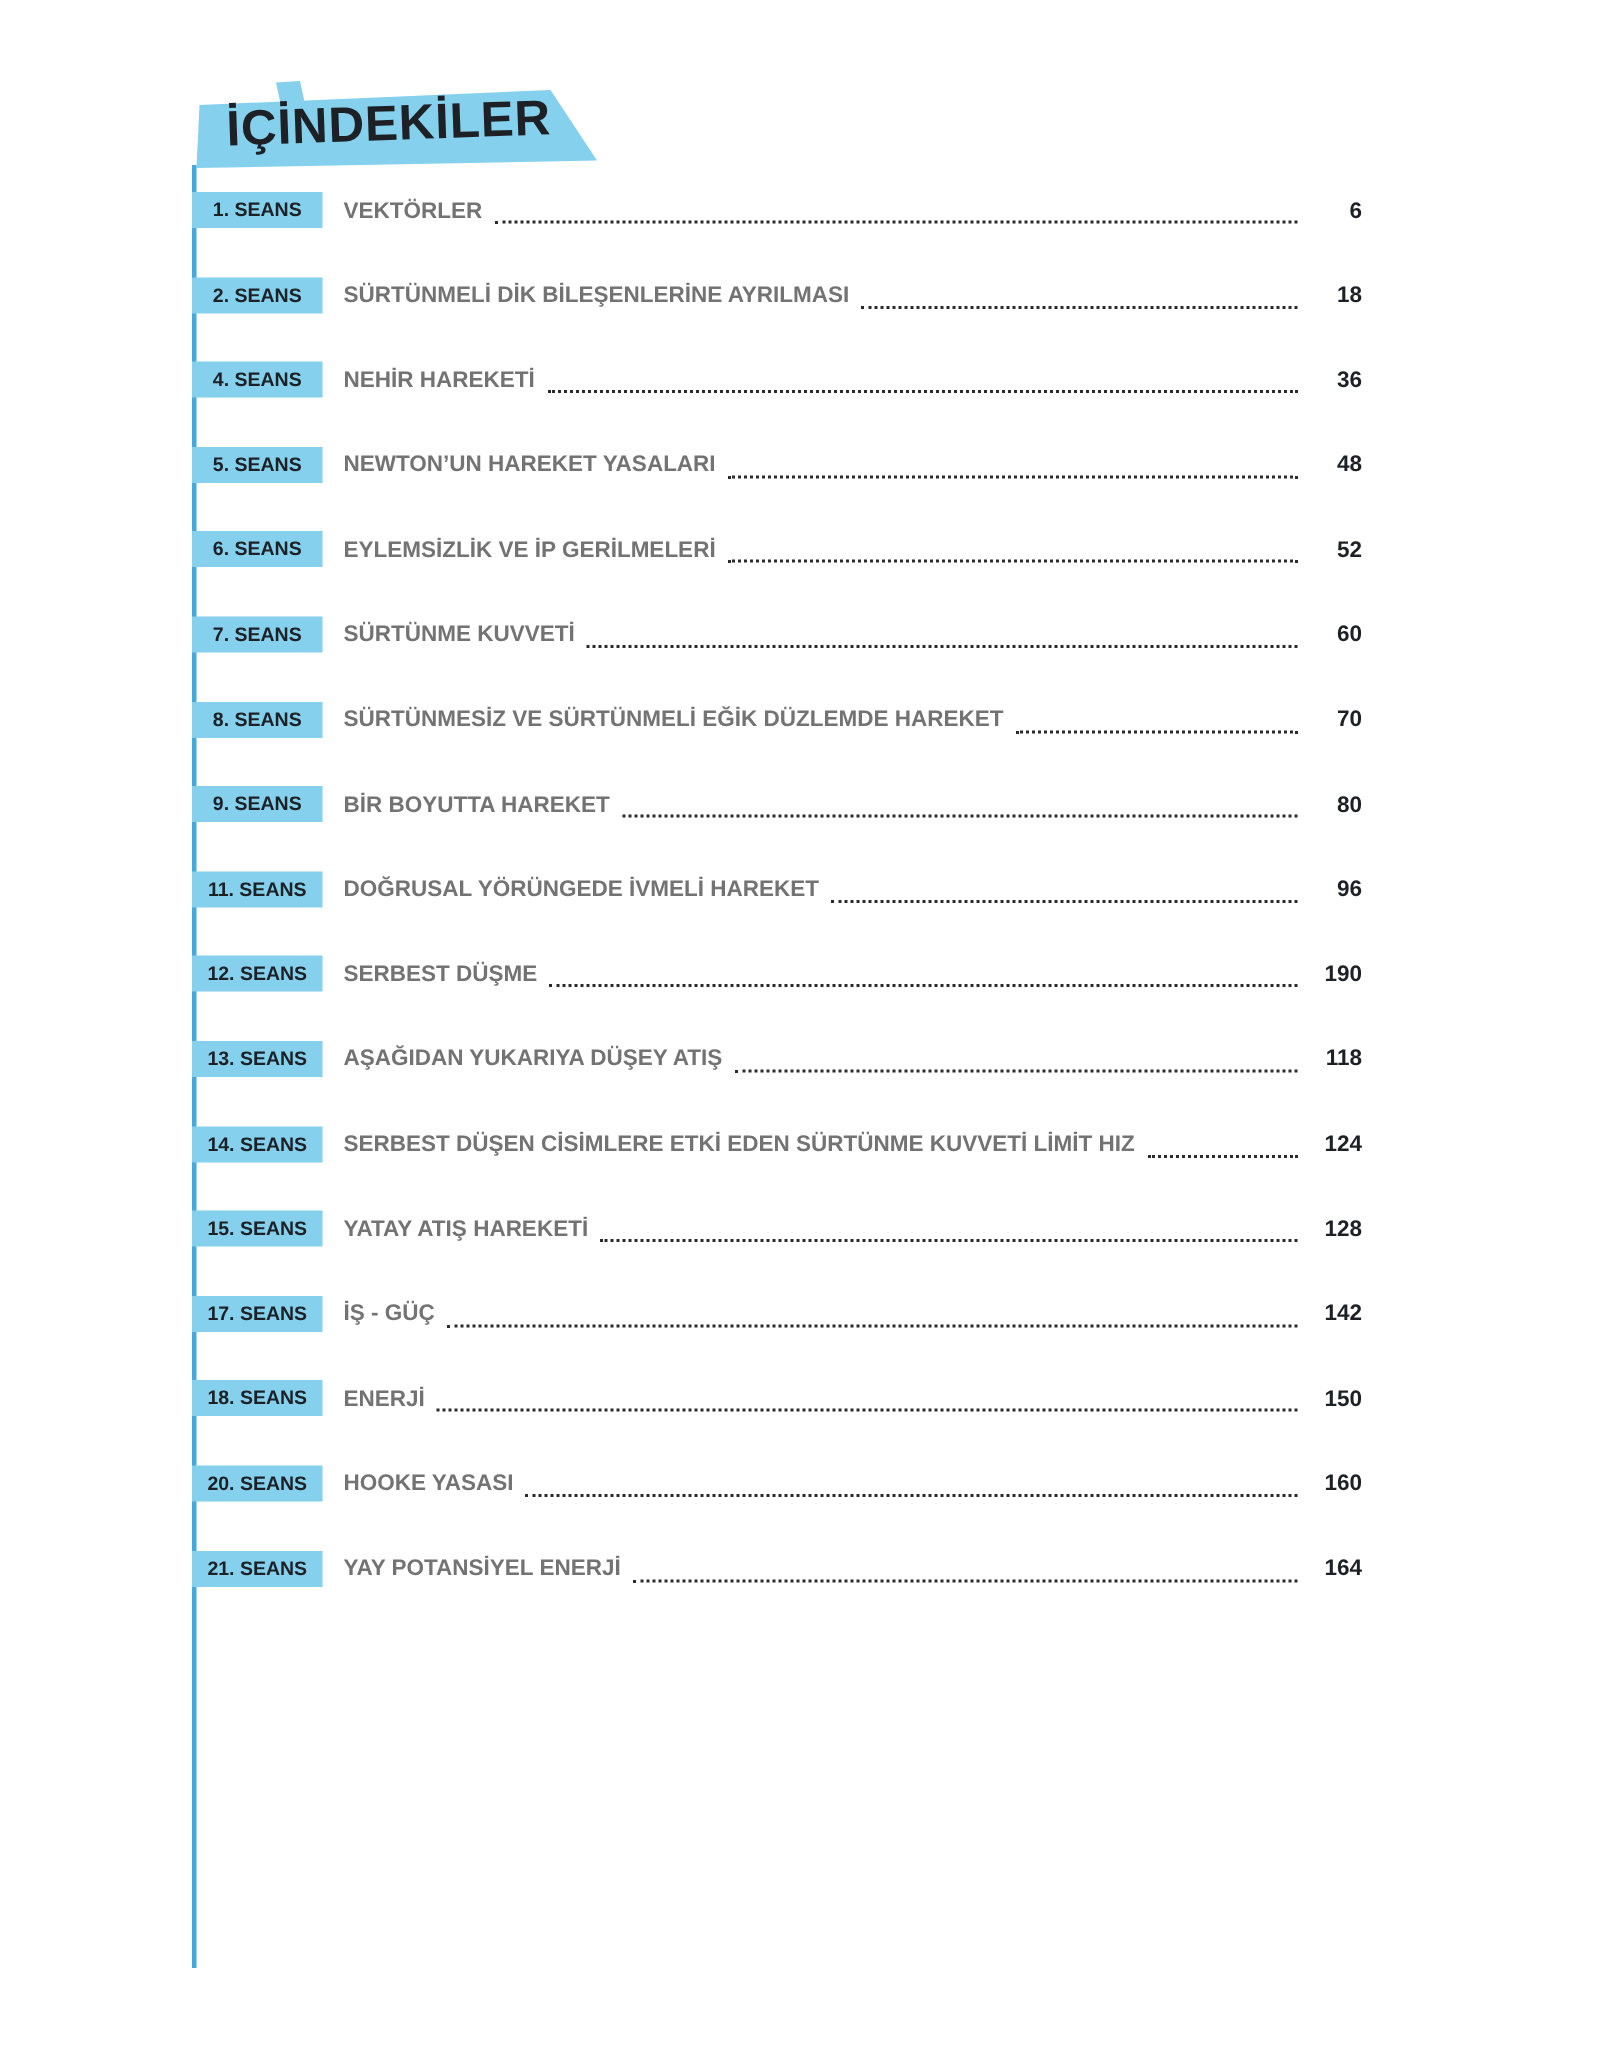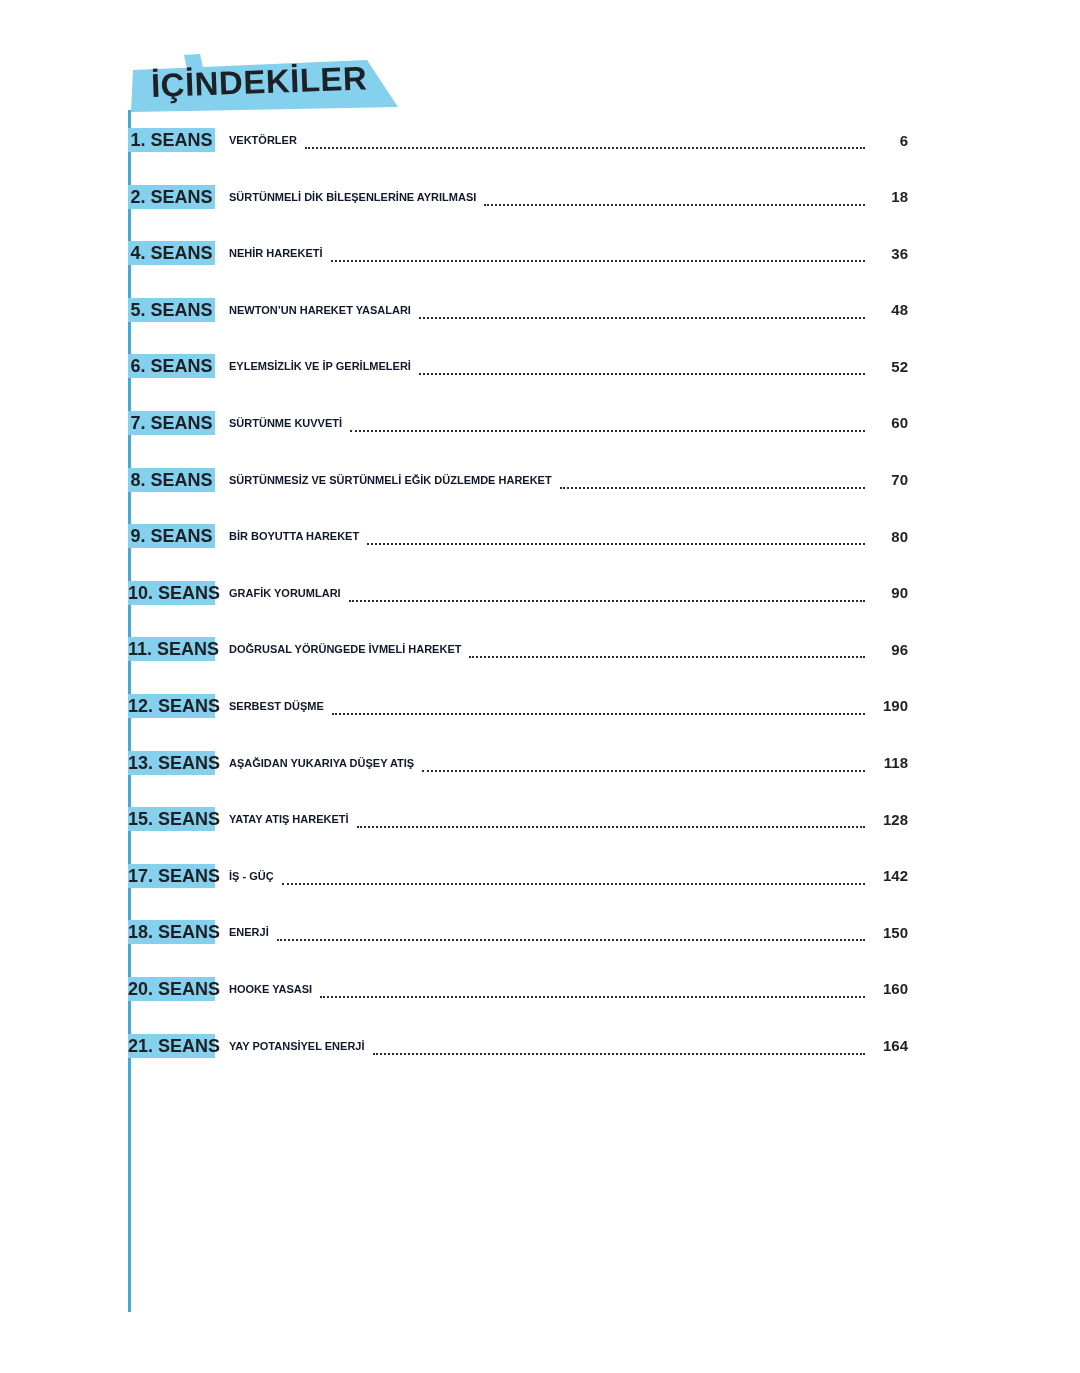--- a/index.html
+++ b/index.html
@@ -67,31 +67,31 @@
     height: 24px;
     margin-bottom: 32.6px;
   }
   .badge {
     flex: none;
     width: 87px;
     height: 24px;
     line-height: 24px;
     background: #84d0ed;
     color: #1d2025;
-    font-size: 18px;
+    font-size: 13px;
     font-weight: bold;
     text-align: center;
     white-space: nowrap;
   }
   .title {
     flex: none;
     margin-left: 14px;
-    font-size: 11px;
-    font-weight: bold;
-    color: #0f172a;
+    font-size: 15px;
+    font-weight: bold;
+    color: #737373;
     white-space: nowrap;
   }
   .leader {
     flex: 1 1 auto;
     align-self: flex-start;
     height: 19px;
     margin: 0 7px 0 8px;
     border-bottom: 2px dotted #2b2b2d;
     min-width: 10px;
   }
@@ -171,26 +171,20 @@
     <div class="pagenum">70</div>
   </div>
 
   <div class="row">
     <div class="badge">9. SEANS</div>
     <div class="title">BİR BOYUTTA HAREKET</div>
     <div class="leader"></div>
     <div class="pagenum">80</div>
   </div>
 
-  <div class="row">
-    <div class="badge">10. SEANS</div>
-    <div class="title">GRAFİK YORUMLARI</div>
-    <div class="leader"></div>
-    <div class="pagenum">90</div>
-  </div>
 
   <div class="row">
     <div class="badge">11. SEANS</div>
     <div class="title">DOĞRUSAL YÖRÜNGEDE İVMELİ HAREKET</div>
     <div class="leader"></div>
     <div class="pagenum">96</div>
   </div>
 
   <div class="row">
     <div class="badge">12. SEANS</div>
@@ -199,20 +193,26 @@
     <div class="pagenum">190</div>
   </div>
 
   <div class="row">
     <div class="badge">13. SEANS</div>
     <div class="title">AŞAĞIDAN YUKARIYA DÜŞEY ATIŞ</div>
     <div class="leader"></div>
     <div class="pagenum">118</div>
   </div>
 
+  <div class="row">
+    <div class="badge">14. SEANS</div>
+    <div class="title">SERBEST DÜŞEN CİSİMLERE ETKİ EDEN SÜRTÜNME KUVVETİ LİMİT HIZ</div>
+    <div class="leader"></div>
+    <div class="pagenum">124</div>
+  </div>
 
   <div class="row">
     <div class="badge">15. SEANS</div>
     <div class="title">YATAY ATIŞ HAREKETİ</div>
     <div class="leader"></div>
     <div class="pagenum">128</div>
   </div>
 
 
   <div class="row">

